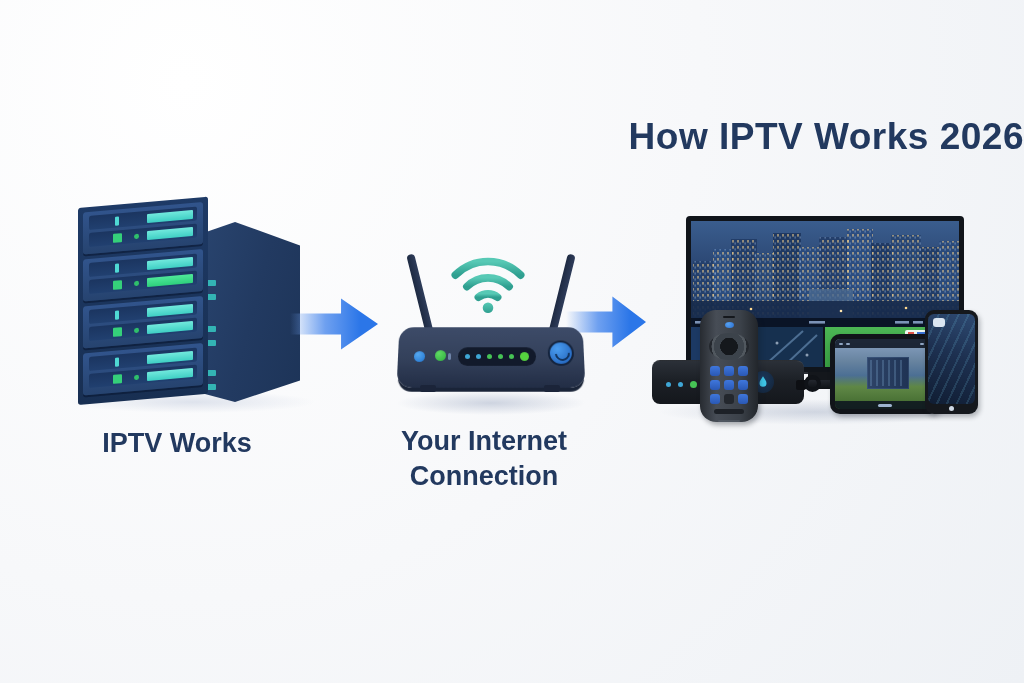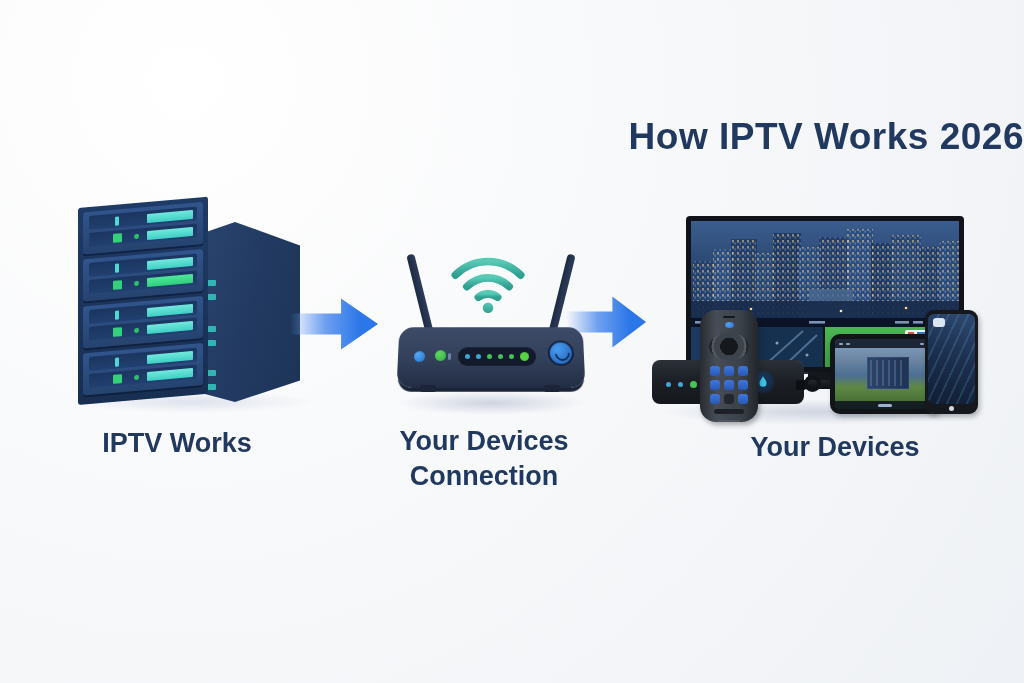--- a/index.html
+++ b/index.html
@@ -386,16 +386,15 @@
     <div class="phone">
       <div class="phone-screen">
         <div class="ph-streaks"></div>
         <div class="ph-blob"></div>
       </div>
       <div class="ph-dot"></div>
     </div>
   </div>
 
   <div class="stage-label lbl-server">IPTV Works</div>
-  <div class="stage-label lbl-internet">Your Devices Connection</div>
-  <div class="stage-label lbl-devices">Your Devices</div>
+  <div class="stage-label lbl-internet">Your Internet Connection</div>
 
 </div>
 
 </body></html>

